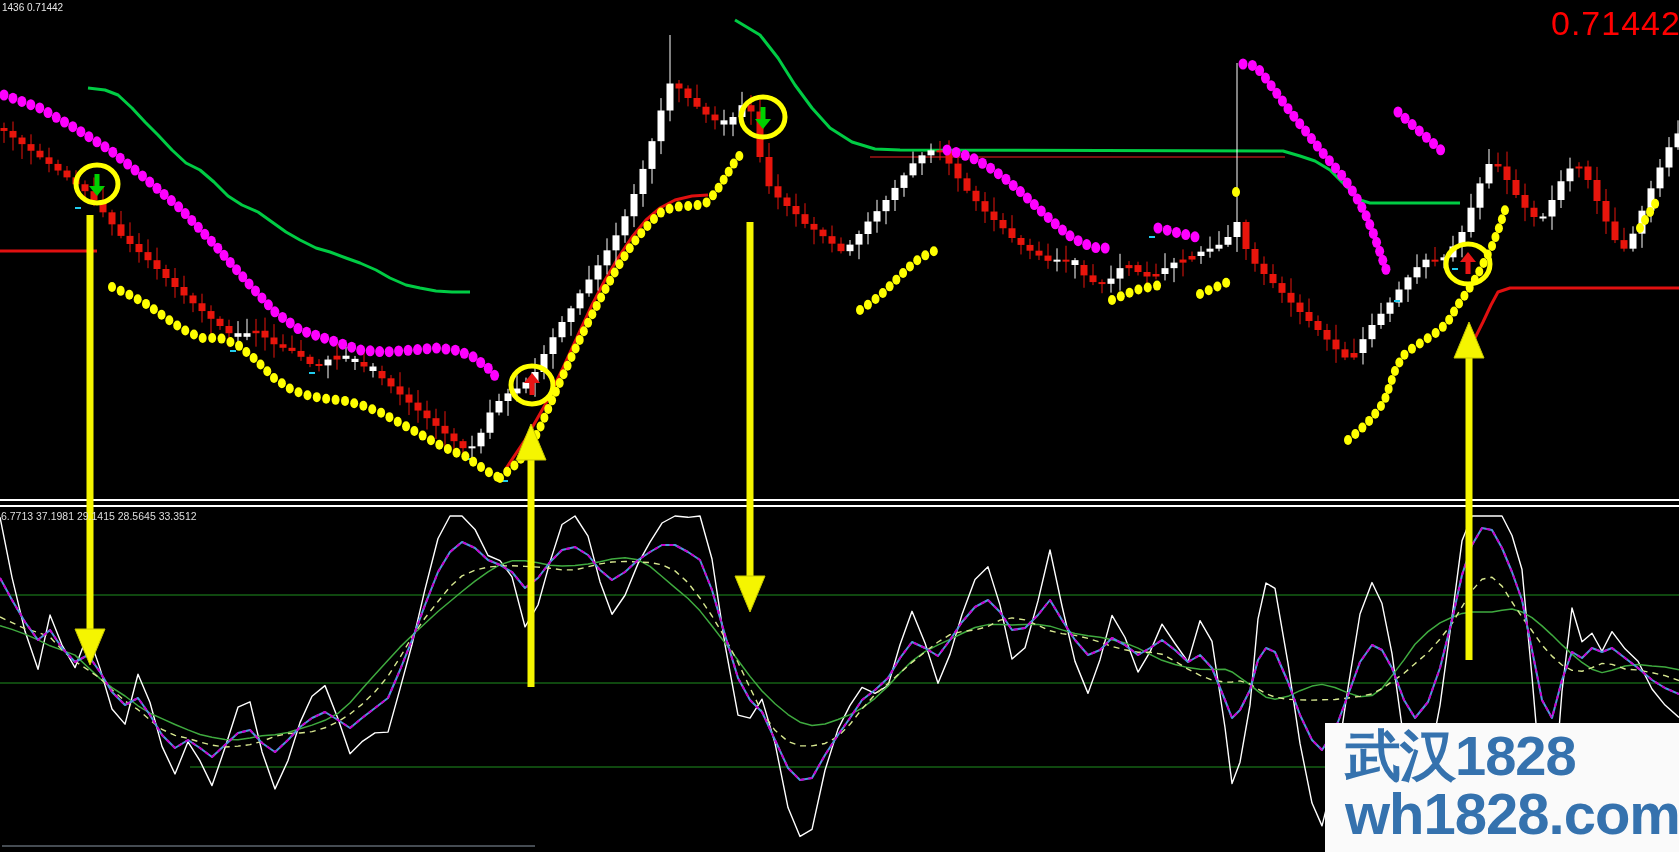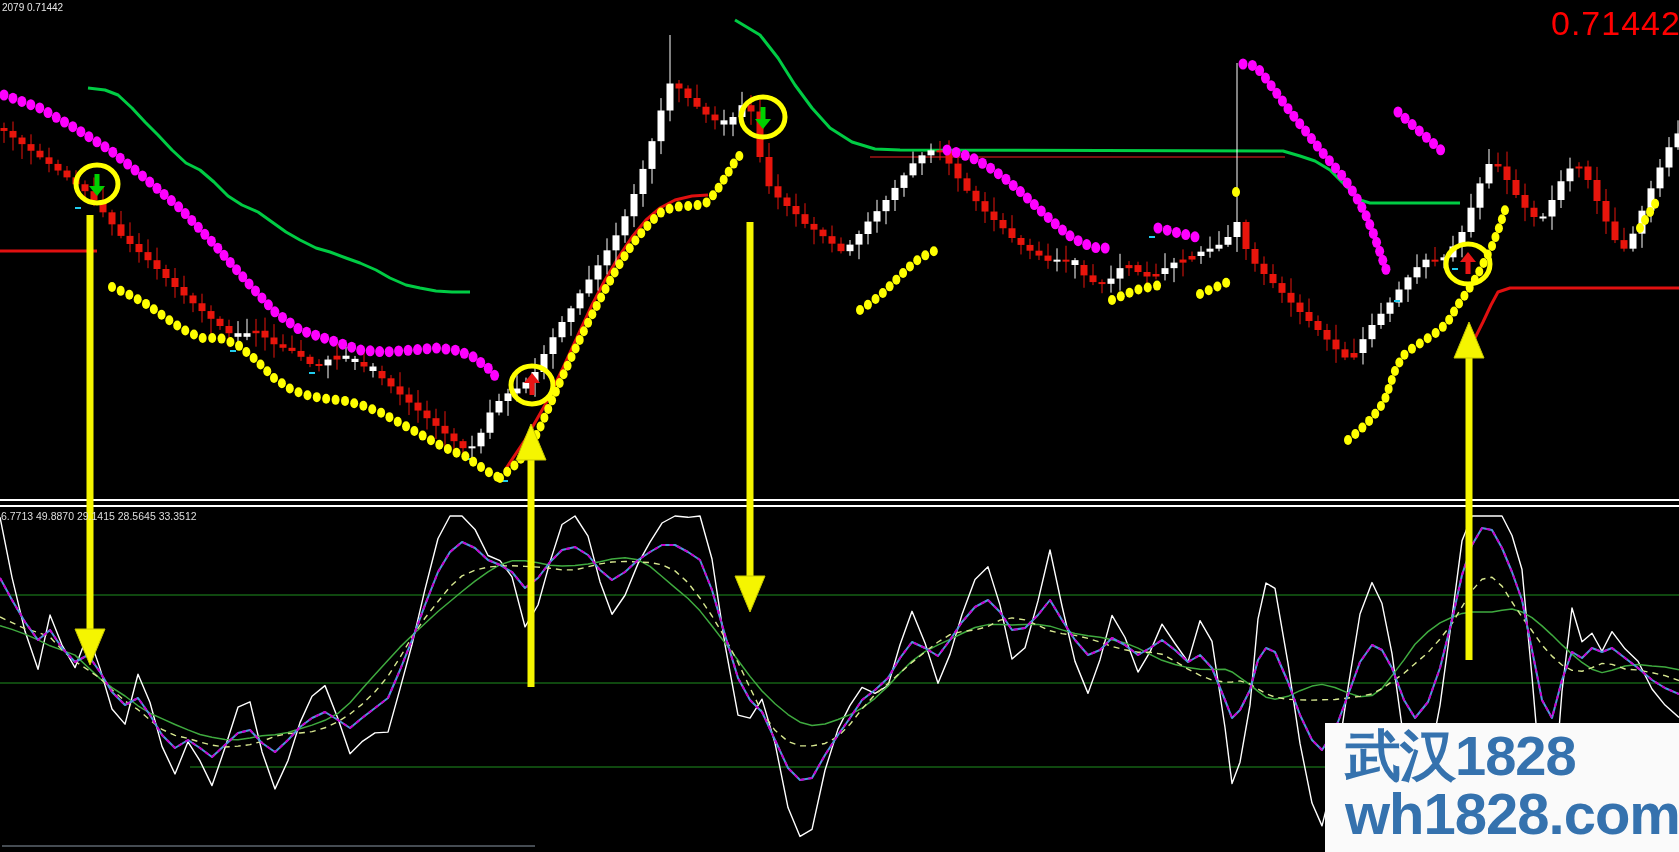--- a/index.html
+++ b/index.html
@@ -737,23 +737,23 @@
       <g>
         <line x1="750" y1="222" x2="750" y2="576" stroke="#f5f500" stroke-width="7"></line>
         <polygon points="735,576 765,576 750,612" fill="#f5f500" stroke="#c8c800" stroke-width="1"></polygon>
       </g>
       <g>
         <line x1="1469" y1="660" x2="1469" y2="358" stroke="#f5f500" stroke-width="7"></line>
         <polygon points="1454,358 1484,358 1469,322" fill="#f5f500" stroke="#c8c800" stroke-width="1"></polygon>
       </g>
     </svg>
 
-  <div class="txt" id="symbolInfo">2079 0.71442</div>
+  <div class="txt" id="symbolInfo">1436 0.71442</div>
 
   <div class="txt" id="priceLabel" style="color: rgb(255, 0, 0);">0.71442</div>
 
-  <div class="txt" id="indicatorValues">6.7713 49.8870 29.1415 28.5645 33.3512</div>
+  <div class="txt" id="indicatorValues">6.7713 37.1981 29.1415 28.5645 33.3512</div>
 
   <div id="watermark" style="background: rgb(250, 250, 250); color: rgb(53, 114, 174);">
     <div class="wm" id="wmLine1">武汉1828</div>
     <div class="wm" id="wmLine2">wh1828.com</div>
   </div>
 </div>
 
 </body></html>

